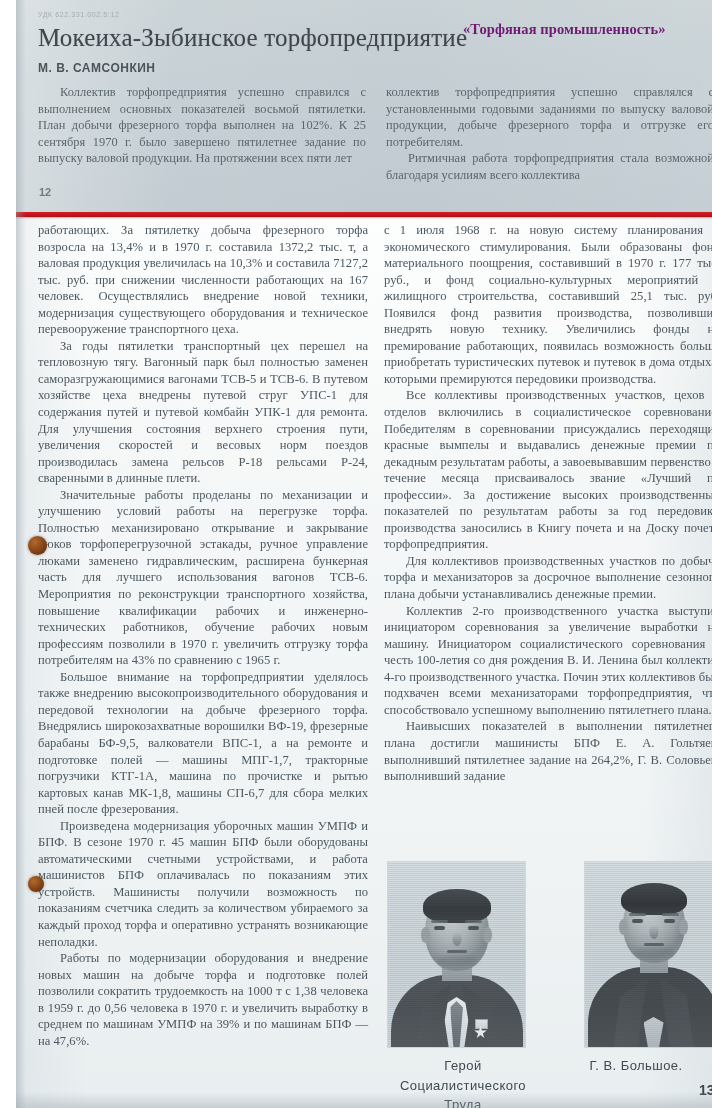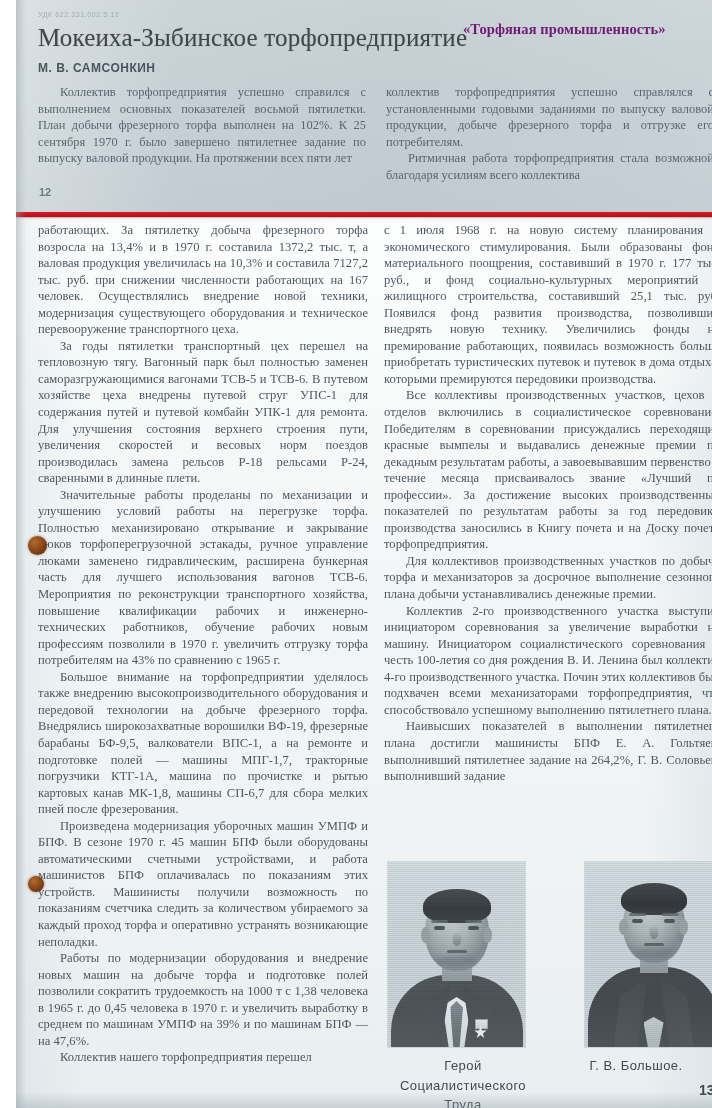--- a/index.html
+++ b/index.html
@@ -305,22 +305,21 @@
   </div>
 
   <div class="folio-top">12</div>
 
   <div class="col col-left-main body">
     <p>работающих. За пятилетку добыча фрезерного торфа возросла на 13,4% и в 1970 г. составила 1372,2 тыс. т, а валовая продукция увеличилась на 10,3% и составила 7127,2 тыс. руб. при снижении численности работающих на 167 человек. Осуществлялись внедрение новой техники, модернизация существующего оборудования и техническое перевооружение транспортного цеха.</p>
     <p class="ind">За годы пятилетки транспортный цех перешел на тепловозную тягу. Вагонный парк был полностью заменен саморазгружающимися вагонами ТСВ-5 и ТСВ-6. В путевом хозяйстве цеха внедрены путевой струг УПС-1 для содержания путей и путевой комбайн УПК-1 для ремонта. Для улучшения состояния верхнего строения пути, увеличения скоростей и весовых норм поездов производилась замена рельсов Р-18 рельсами Р-24, сваренными в длинные плети.</p>
     <p class="ind">Значительные работы проделаны по механизации и улучшению условий работы на перегрузке торфа. Полностью механизировано открывание и закрывание люков торфоперегрузочной эстакады, ручное управление люками заменено гидравлическим, расширена бункерная часть для лучшего использования вагонов ТСВ-6. Мероприятия по реконструкции транспортного хозяйства, повышение квалификации рабочих и инженерно-технических работников, обучение рабочих новым профессиям позволили в 1970 г. увеличить отгрузку торфа потребителям на 43% по сравнению с 1965 г.</p>
     <p class="ind">Большое внимание на торфопредприятии уделялось также внедрению высокопроизводительного оборудования и передовой технологии на добыче фрезерного торфа. Внедрялись широкозахватные ворошилки ВФ-19, фрезерные барабаны БФ-9,5, валкователи ВПС-1, а на ремонте и подготовке полей — машины МПГ-1,7, тракторные погрузчики КТГ-1А, машина по прочистке и рытью картовых канав МК-1,8, машины СП-6,7 для сбора мелких пней после фрезерования.</p>
     <p class="ind">Произведена модернизация уборочных машин УМПФ и БПФ. В сезоне 1970 г. 45 машин БПФ были оборудованы автоматическими счетными устройствами, и работа машинистов БПФ оплачивалась по показаниям этих устройств. Машинисты получили возможность по показаниям счетчика следить за количеством убираемого за каждый проход торфа и оперативно устранять возникающие неполадки.</p>
-    <p class="ind">Работы по модернизации оборудования и внедрение новых машин на добыче торфа и подготовке полей позволили сократить трудоемкость на 1000 т с 1,38 человека в 1965 г. до 0,45 человека в 1970 г. и увеличить выработку в среднем по машинам УМПФ на 39% и по машинам БПФ — на 47,6%.</p>
-    <p class="ind">Коллектив нашего торфопредприятия перешел</p>
+    <p class="ind">Работы по модернизации оборудования и внедрение новых машин на добыче торфа и подготовке полей позволили сократить трудоемкость на 1000 т с 1,38 человека в 1959 г. до 0,56 человека в 1970 г. и увеличить выработку в среднем по машинам УМПФ на 39% и по машинам БПФ — на 47,6%.</p>
   </div>
 
   <div class="col col-right-main body">
     <p>с 1 июля 1968 г. на новую систему планирования и экономического стимулирования. Были образованы фонд материального поощрения, составивший в 1970 г. 177 тыс. руб., и фонд социально-культурных мероприятий и жилищного строительства, составивший 25,1 тыс. руб. Появился фонд развития производства, позволивший внедрять новую технику. Увеличились фонды на премирование работающих, появилась возможность больше приобретать туристических путевок и путевок в дома отдыха, которыми премируются передовики производства.</p>
     <p class="ind">Все коллективы производственных участков, цехов и отделов включились в социалистическое соревнование. Победителям в соревновании присуждались переходящие красные вымпелы и выдавались денежные премии по декадным результатам работы, а завоевывавшим первенство в течение месяца присваивалось звание «Лучший по профессии». За достижение высоких производственных показателей по результатам работы за год передовики производства заносились в Книгу почета и на Доску почета торфопредприятия.</p>
     <p class="ind">Для коллективов производственных участков по добыче торфа и механизаторов за досрочное выполнение сезонного плана добычи устанавливались денежные премии.</p>
     <p class="ind">Коллектив 2-го производственного участка выступил инициатором соревнования за увеличение выработки на машину. Инициатором социалистического соревнования в честь 100-летия со дня рождения В. И. Ленина был коллектив 4-го производственного участка. Почин этих коллективов был подхвачен всеми механизаторами торфопредприятия, что способствовало успешному выполнению пятилетнего плана.</p>
     <p class="ind">Наивысших показателей в выполнении пятилетнего плана достигли машинисты БПФ Е. А. Гольтяев, выполнивший пятилетнее задание на 264,2%, Г. В. Соловьев, выполнивший задание</p>
   </div>
 

